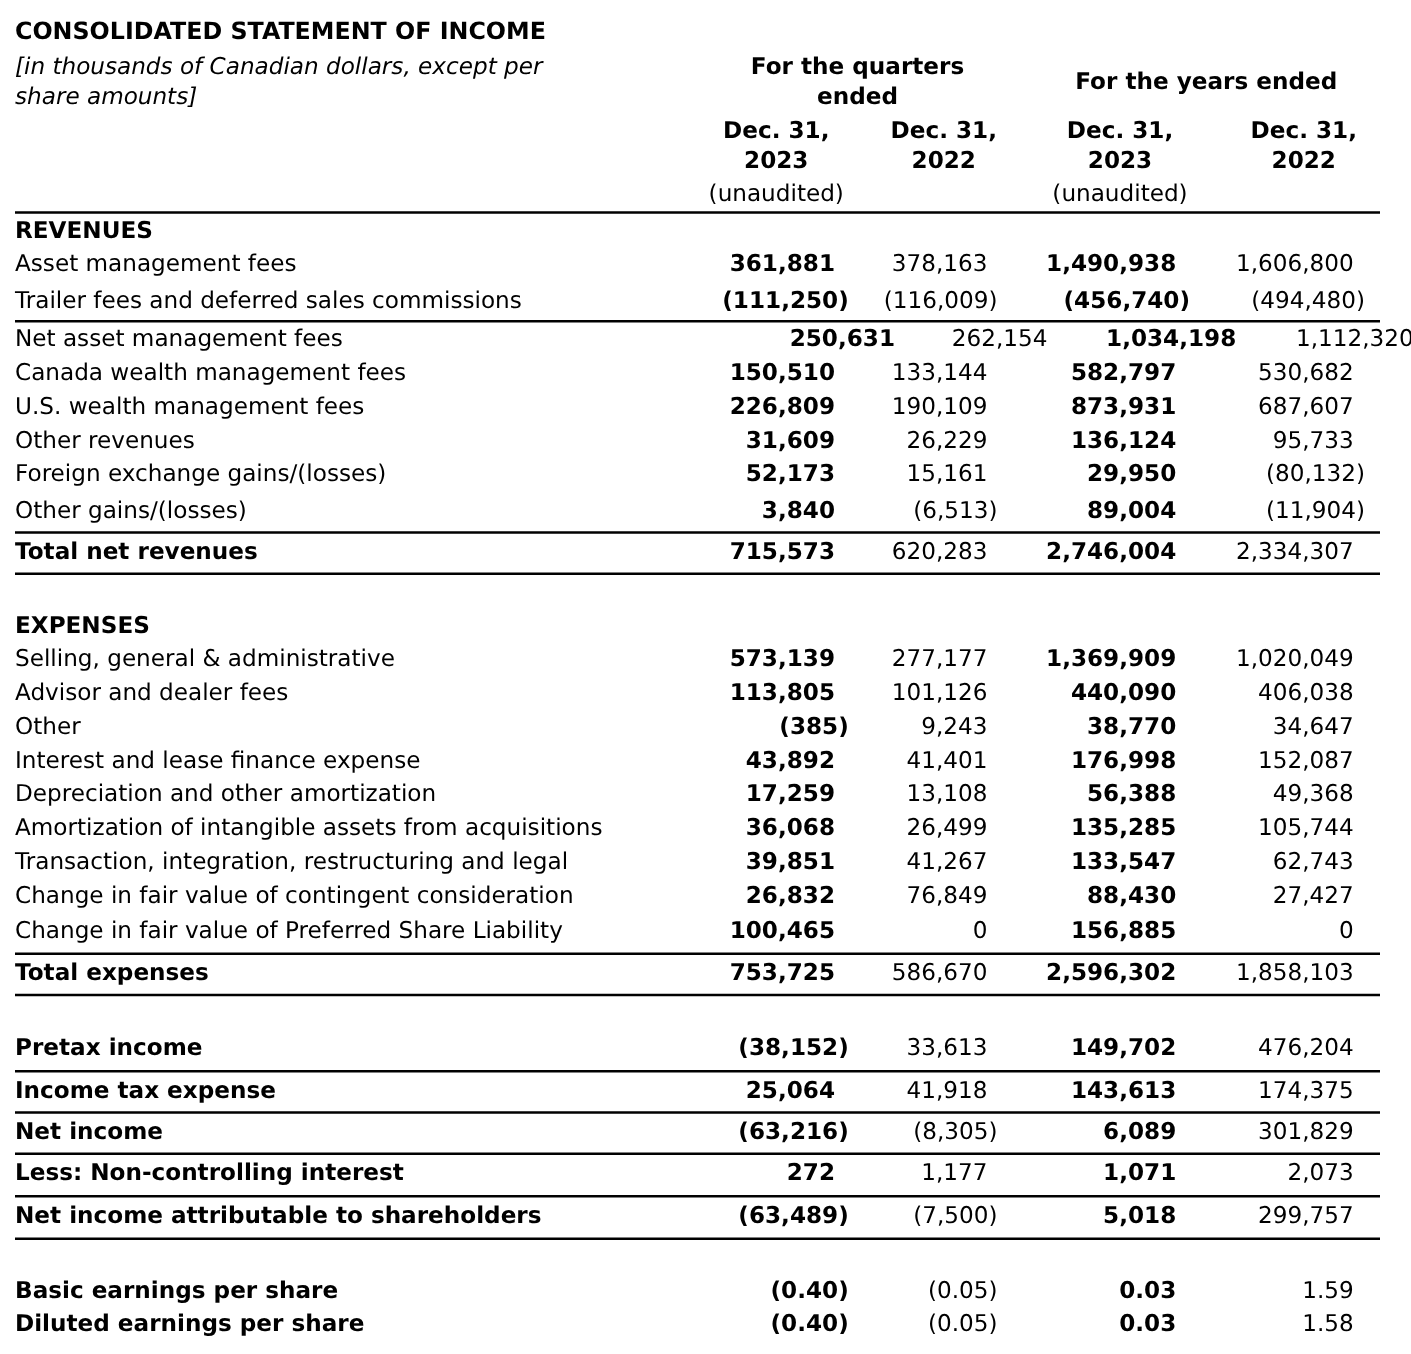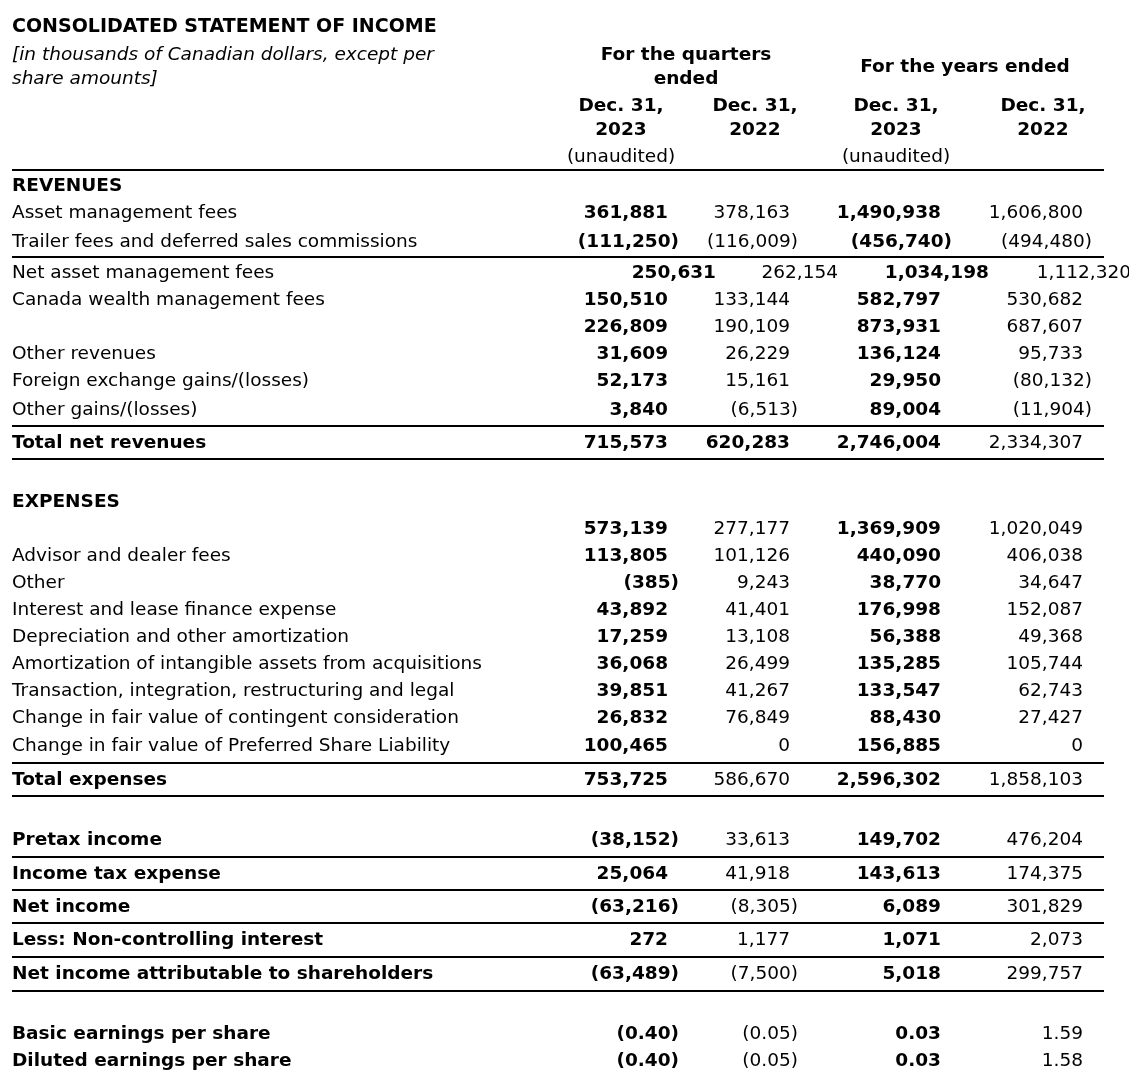--- a/index.html
+++ b/index.html
@@ -89,20 +89,21 @@
   <span class="v c4">1,112,320</span>
 </div>
 <div class="row" style="top:285px;">
   <span class="lbl">Canada wealth management fees</span>
   <span class="v c1 b">150,510</span>
   <span class="v c2">133,144</span>
   <span class="v c3 b">582,797</span>
   <span class="v c4">530,682</span>
 </div>
 <div class="row" style="top:312px;">
+  <span class="lbl">U.S. wealth management fees</span>
   <span class="v c1 b">226,809</span>
   <span class="v c2">190,109</span>
   <span class="v c3 b">873,931</span>
   <span class="v c4">687,607</span>
 </div>
 <div class="row" style="top:339px;">
   <span class="lbl">Other revenues</span>
   <span class="v c1 b">31,609</span>
   <span class="v c2">26,229</span>
   <span class="v c3 b">136,124</span>
@@ -120,31 +121,32 @@
   <span class="v c1 b">3,840</span>
   <span class="v c2 neg2">(6,513)</span>
   <span class="v c3 b">89,004</span>
   <span class="v c4 neg4">(11,904)</span>
 </div>
 
 <div class="rule" style="top:425px;"></div>
 <div class="row b" style="top:428px;">
   <span class="lbl">Total net revenues</span>
   <span class="v c1 b">715,573</span>
-  <span class="v c2" style="font-weight:bold">620,283</span>
+  <span class="v c2" style="font-weight:normal">620,283</span>
   <span class="v c3 b">2,746,004</span>
   <span class="v c4" style="font-weight:normal">2,334,307</span>
 </div>
 <div class="rule" style="top:458px;"></div>
 
 <div class="row" style="top:487px;">
   <span class="lbl section">EXPENSES</span>
 </div>
 
 <div class="row" style="top:514px;">
+  <span class="lbl">Selling, general &amp; administrative</span>
   <span class="v c1 b">573,139</span>
   <span class="v c2">277,177</span>
   <span class="v c3 b">1,369,909</span>
   <span class="v c4">1,020,049</span>
 </div>
 <div class="row" style="top:541px;">
   <span class="lbl">Advisor and dealer fees</span>
   <span class="v c1 b">113,805</span>
   <span class="v c2">101,126</span>
   <span class="v c3 b">440,090</span>

